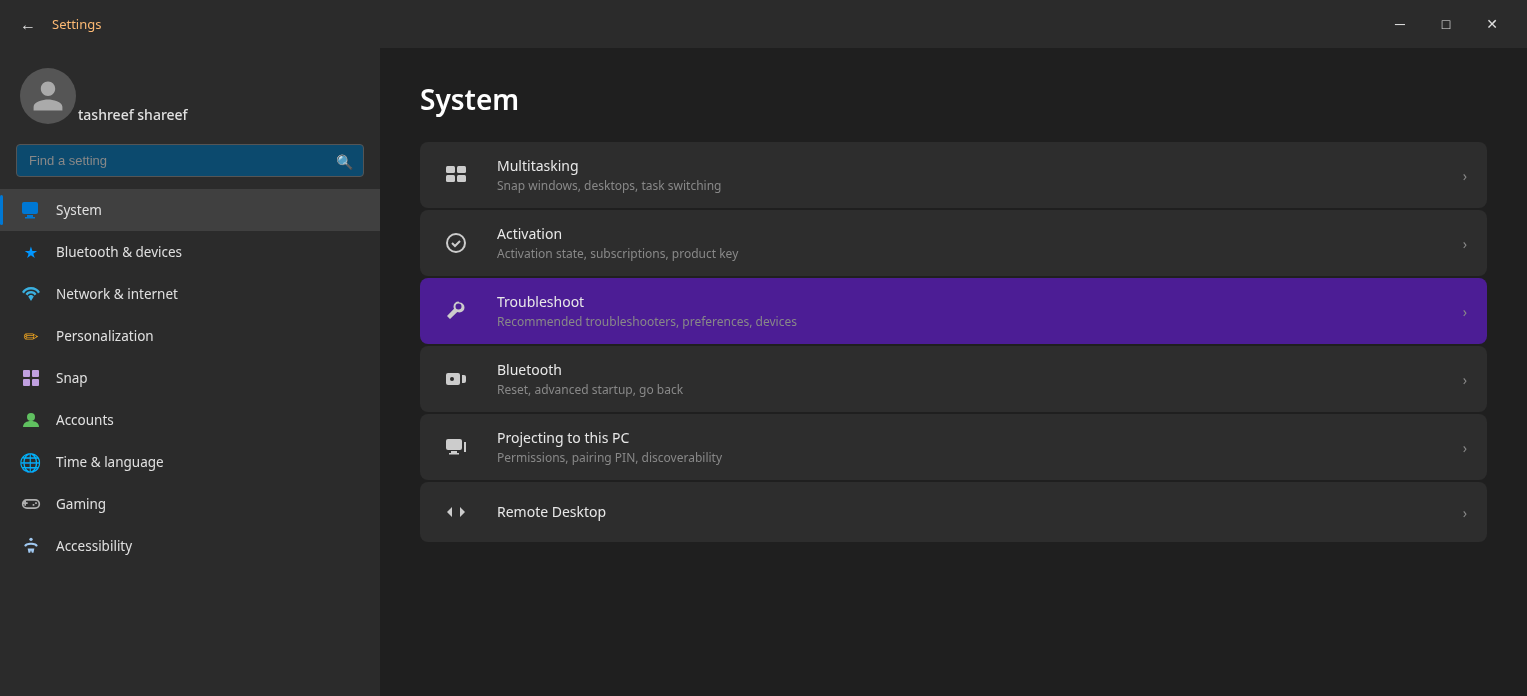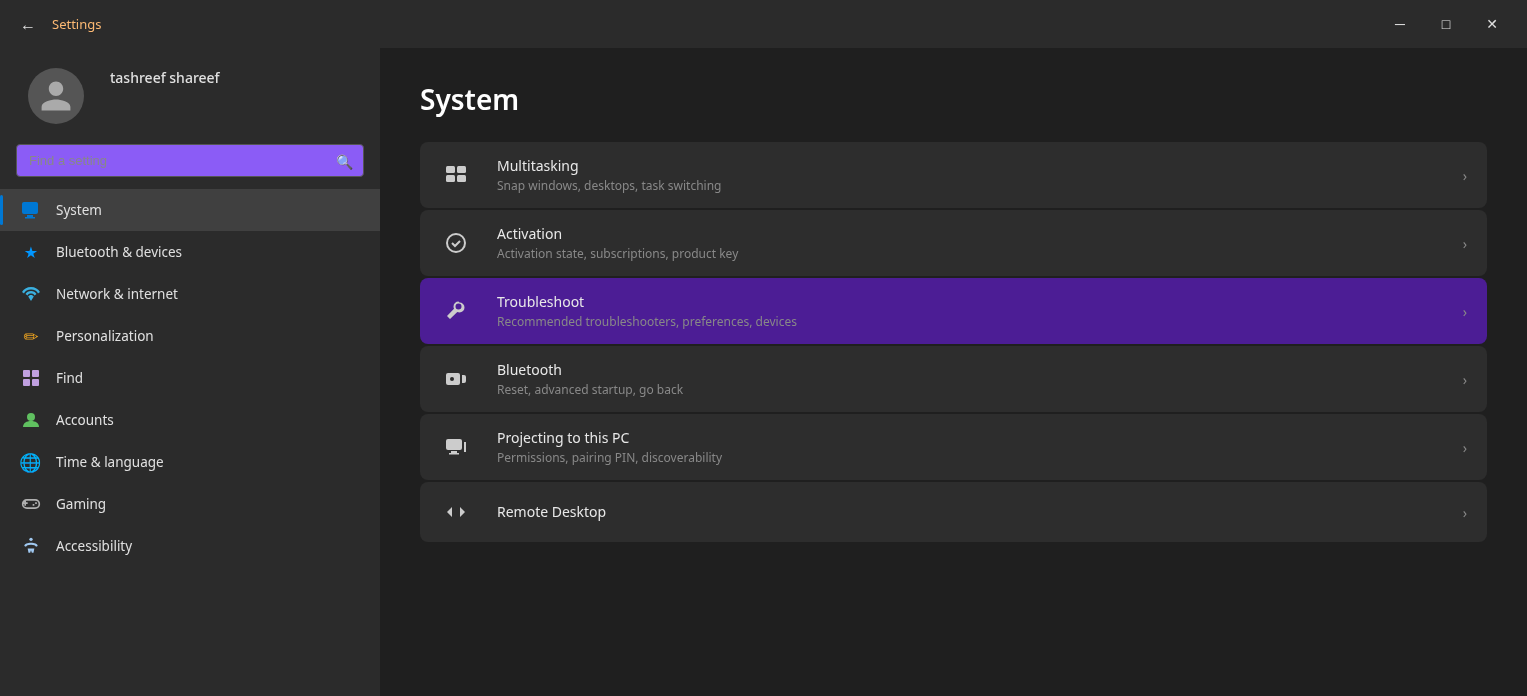--- a/index.html
+++ b/index.html
@@ -74,23 +74,23 @@
       width: 380px;
       background: #2b2b2b;
       display: flex;
       flex-direction: column;
       flex-shrink: 0;
       overflow-y: auto;
     }
 
     .user-profile {
       display: flex;
-      align-items: flex-start;
-      padding: 20px 16px 16px 28px;
-      gap: 26px;
+      align-items: flex-end;
+      padding: 20px 16px 16px 20px;
+      gap: 2px;
     }
 
     .avatar {
       width: 56px;
       height: 56px;
       border-radius: 50%;
       background: #555;
       display: flex;
       align-items: center;
       justify-content: center;
@@ -109,21 +109,21 @@
       color: #e0e0e0;
     }
 
     .search-box {
       margin: 4px 16px 8px 16px;
       position: relative;
     }
 
     .search-box input {
       width: 100%;
-      background: #8b5cf6;
+      background: #0c4a6e;
       border: 1px solid #555;
       border-radius: 4px;
       color: #e0e0e0;
       font-size: 13px;
       padding: 8px 36px 8px 12px;
       outline: none;
     }
 
     .search-box input::placeholder { color: #888; }
 
@@ -317,21 +317,21 @@
 
       <div class="nav-item">
         <span class="nav-icon" style="color:#c0a0e0;">
           <svg width="18" height="18" viewBox="0 0 18 18" fill="currentColor">
             <rect x="1" y="1" width="7" height="7" rx="1"></rect>
             <rect x="10" y="1" width="7" height="7" rx="1"></rect>
             <rect x="1" y="10" width="7" height="7" rx="1"></rect>
             <rect x="10" y="10" width="7" height="7" rx="1"></rect>
           </svg>
         </span>
-        <span class="nav-label">Find</span>
+        <span class="nav-label">Snap</span>
       </div>
 
       <div class="nav-item">
         <span class="nav-icon" style="color:#60c060;">
           <svg width="20" height="20" viewBox="0 0 20 20" fill="currentColor">
             <circle cx="10" cy="7" r="4"></circle>
             <path d="M2 17c0-4 3.6-6 8-6s8 2 8 6H2z"></path>
           </svg>
         </span>
         <span class="nav-label">Accounts</span>

